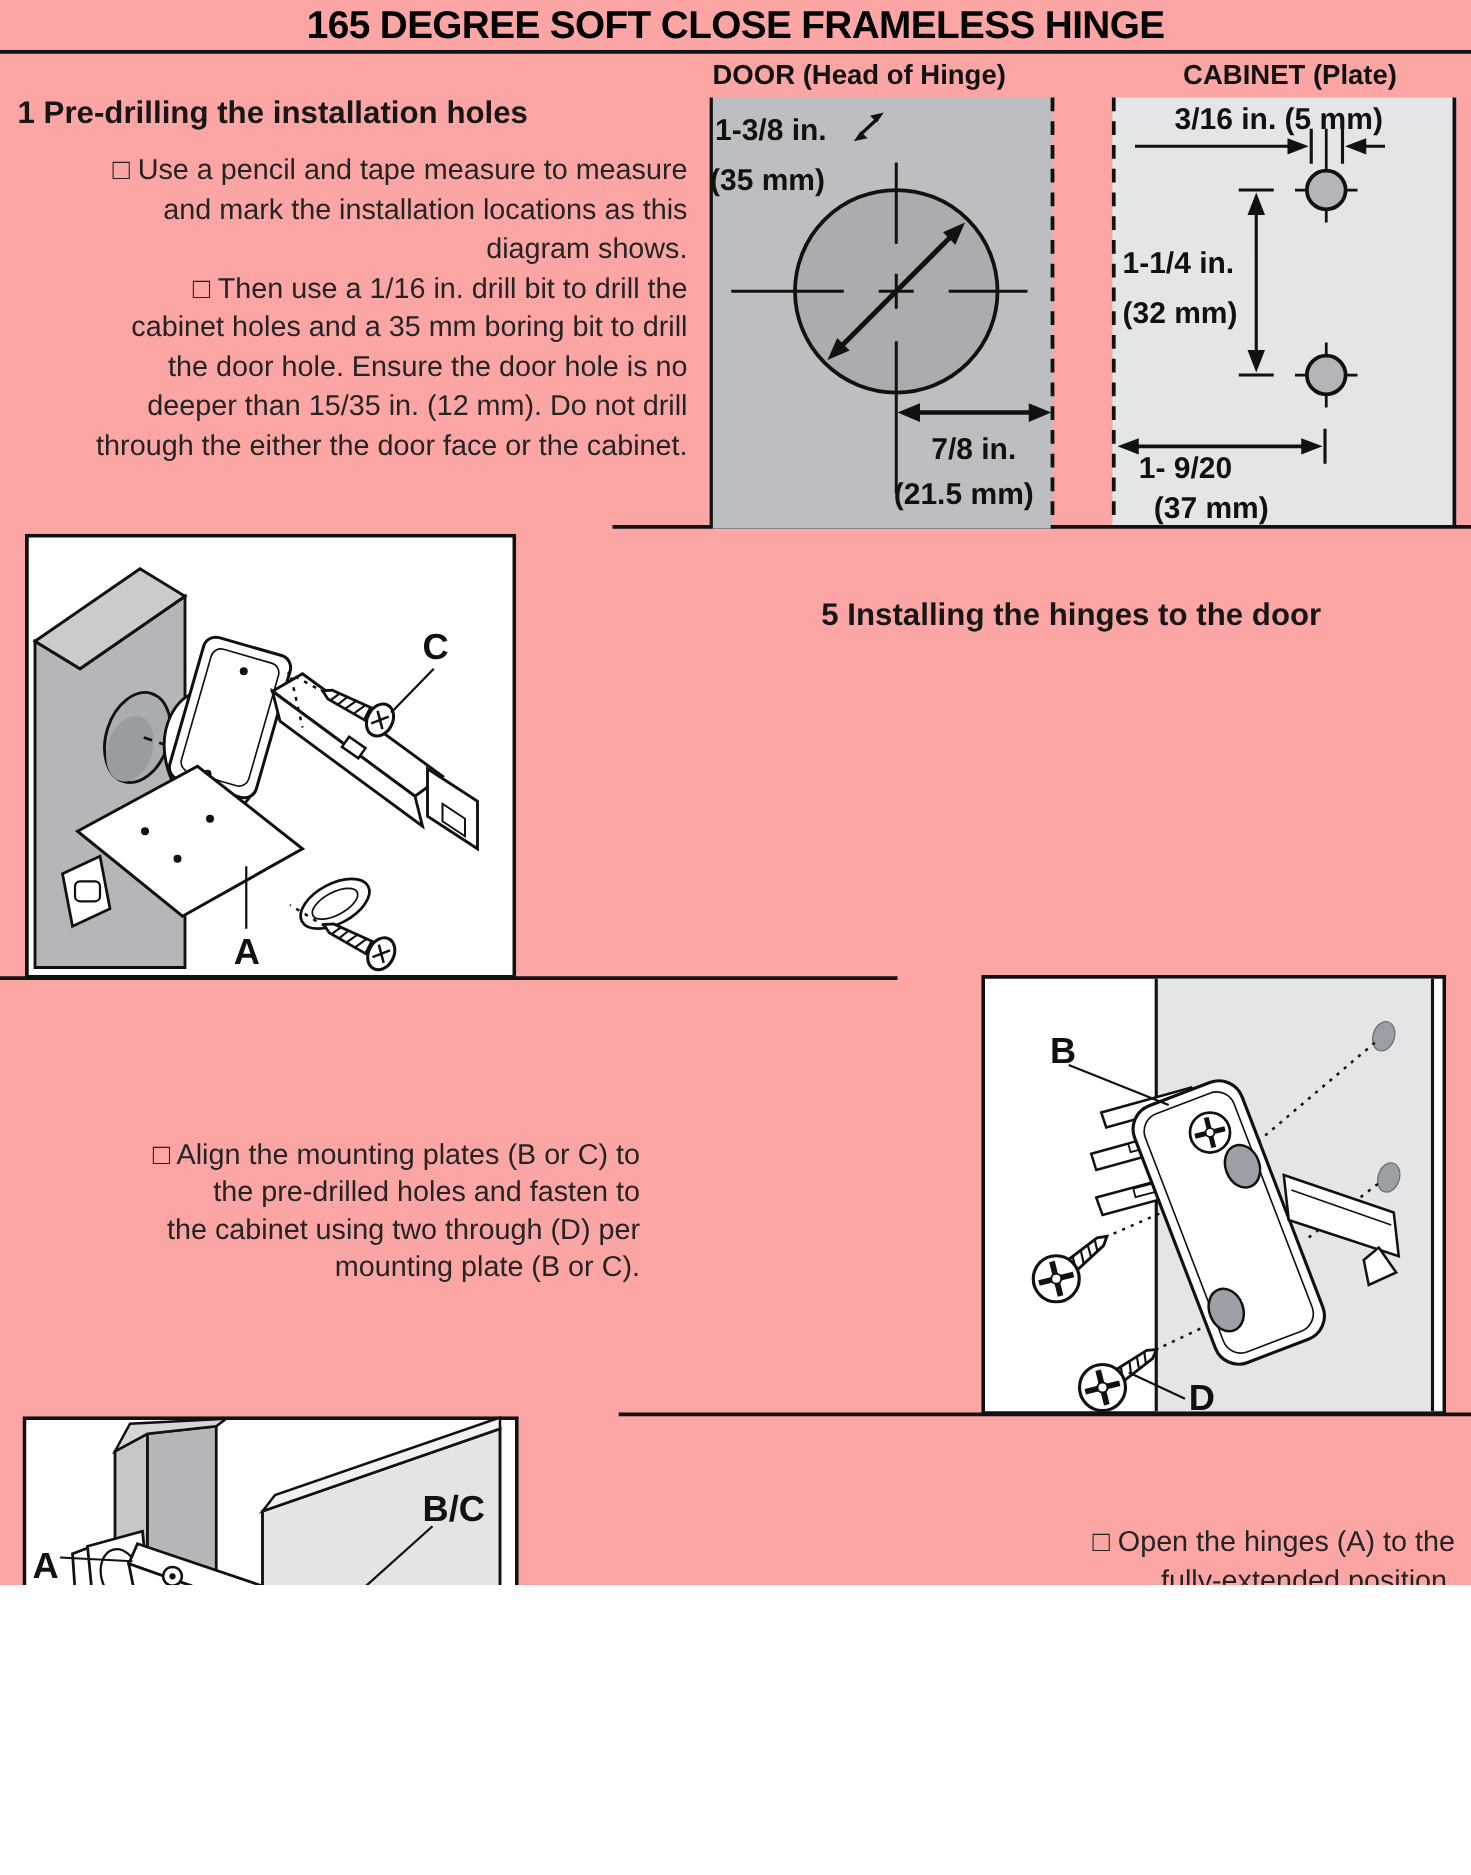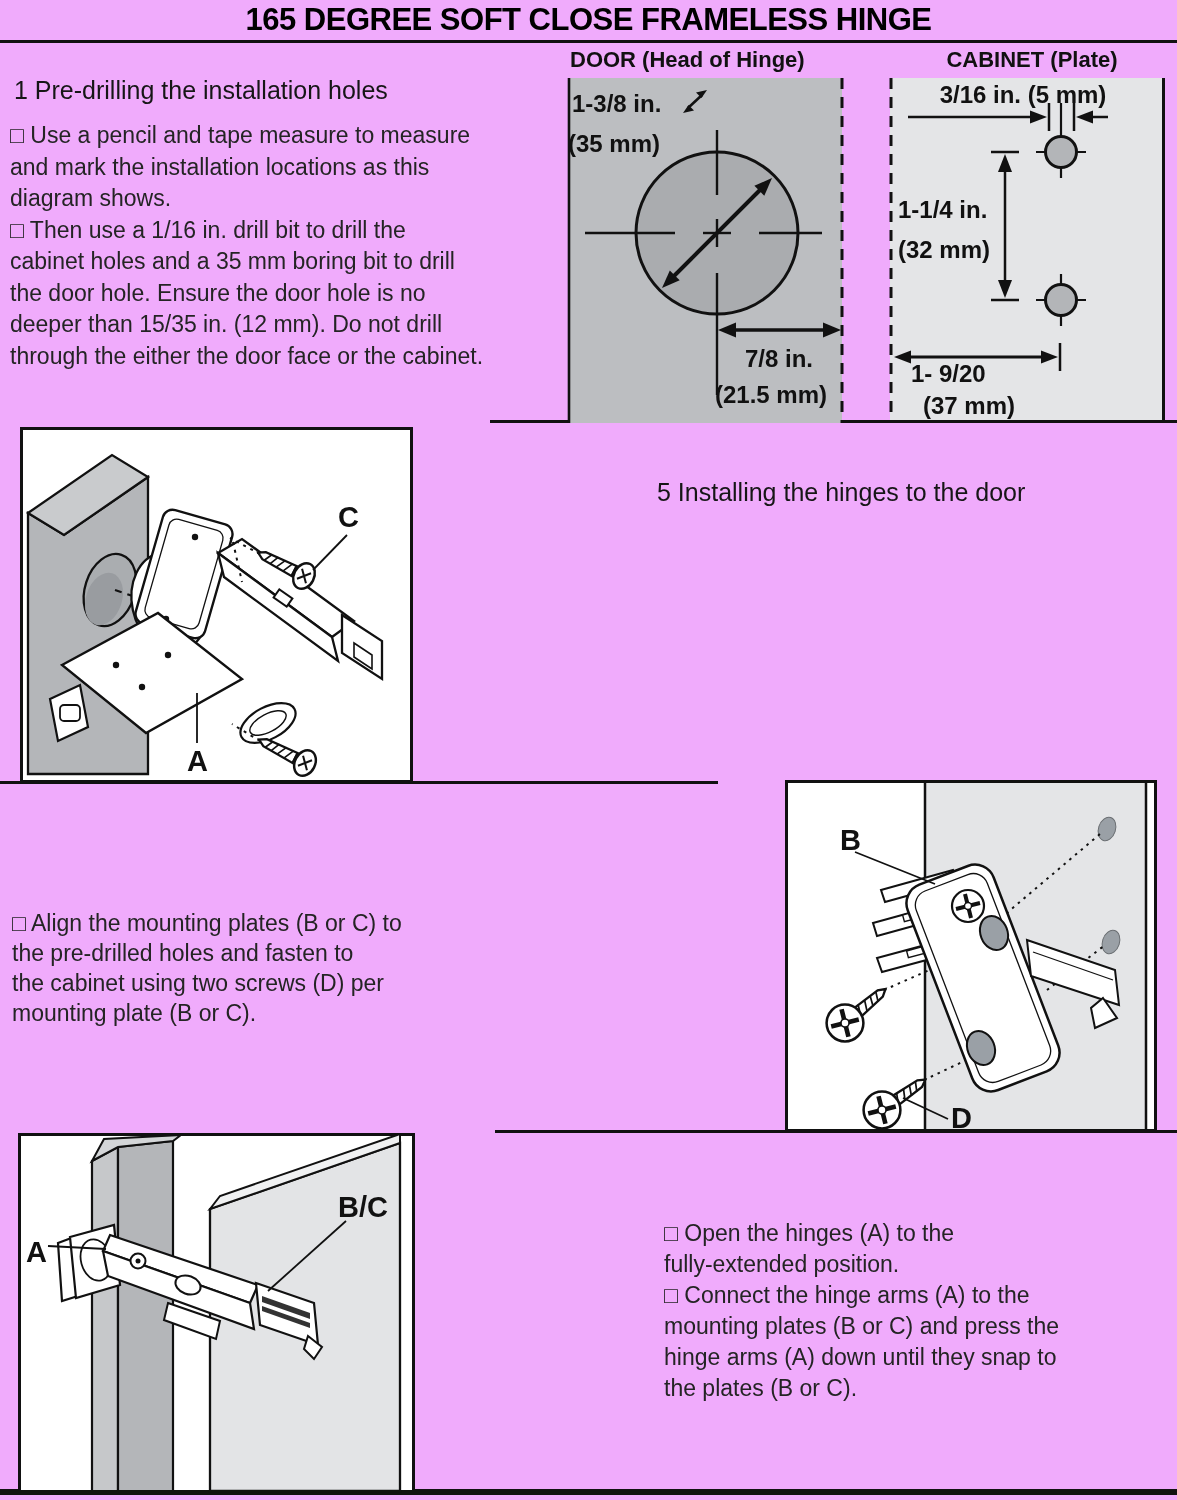--- a/index.html
+++ b/index.html
@@ -1,28 +1,28 @@
 <!DOCTYPE html>
 <html><head>
 <meta charset="utf-8">
 <style>
   html,body { margin:0; padding:0; background:#fff; }
   .page {
-    position:relative; width:1177px; height:1500px; background:#f0abfc;
+    position:relative; width:1177px; height:1268px; background:#fca5a5;
     font-family:"Liberation Sans","DejaVu Sans",sans-serif; color:#1c1c1c;
     overflow:hidden;
   }
   .abs { position:absolute; }
   .title {
     left:0; top:2px; width:1177px; text-align:center;
     font-size:31px; font-weight:bold; letter-spacing:-0.5px; color:#000;
   }
   .rule { background:#111; }
-  .sec-heading { font-size:25px; font-weight:normal; color:#161616; white-space:nowrap; }
-  .body-text { font-size:23px; line-height:30px; color:#242424; white-space:pre-line; }
+  .sec-heading { font-size:25px; font-weight:bold; color:#161616; white-space:nowrap; }
+  .body-text { font-size:23px; line-height:30px; color:#242424; white-space:pre-line;text-align:right; }
   .body-text.tall { line-height:31.5px; }
   svg { display:block; }
   svg text { font-family:"Liberation Sans","DejaVu Sans",sans-serif; fill:#111; }
   .dhead { font-size:22px; font-weight:bold; }
   .dim   { font-size:24px; font-weight:bold; }
   .plabel{ font-size:29px; font-weight:bold; }
 </style>
 </head>
 <body>
 
@@ -196,21 +196,21 @@
     </g>
 
     <line x1="327" y1="108" x2="293" y2="143" stroke="#111" stroke-width="1.8"></line>
     <text class="plabel" x="318" y="100">C</text>
     <line x1="177" y1="316" x2="177" y2="266" stroke="#111" stroke-width="1.8"></line>
     <text class="plabel" x="167" y="344">A</text>
   </svg>
 
   <div class="abs body-text" style="left:12px;top:908px;width:500px">□ Align the mounting plates (B or C) to
 the pre-drilled holes and fasten to
-the cabinet using two screws (D) per
+the cabinet using two through (D) per
 mounting plate (B or C).</div>
 
   <svg class="abs" style="left:785px;top:780px" width="372" height="352" viewBox="0 0 372 352">
     <rect x="1.5" y="1.5" width="369" height="349" fill="#fff" stroke="#111" stroke-width="3"></rect>
     <g>
       <rect x="140" y="3" width="221" height="346" fill="#e4e5e7"></rect>
       <line x1="140" y1="3" x2="140" y2="349" stroke="#111" stroke-width="2.5"></line>
       <line x1="361" y1="3" x2="361" y2="349" stroke="#111" stroke-width="2.5"></line>
       <ellipse cx="322" cy="49" rx="8.5" ry="12" transform="rotate(18 322 49)" fill="#9aa0a6" stroke="#6a6e72" stroke-width="1"></ellipse>
       <ellipse cx="326" cy="162" rx="8.5" ry="12" transform="rotate(18 326 162)" fill="#9aa0a6" stroke="#6a6e72" stroke-width="1"></ellipse>

